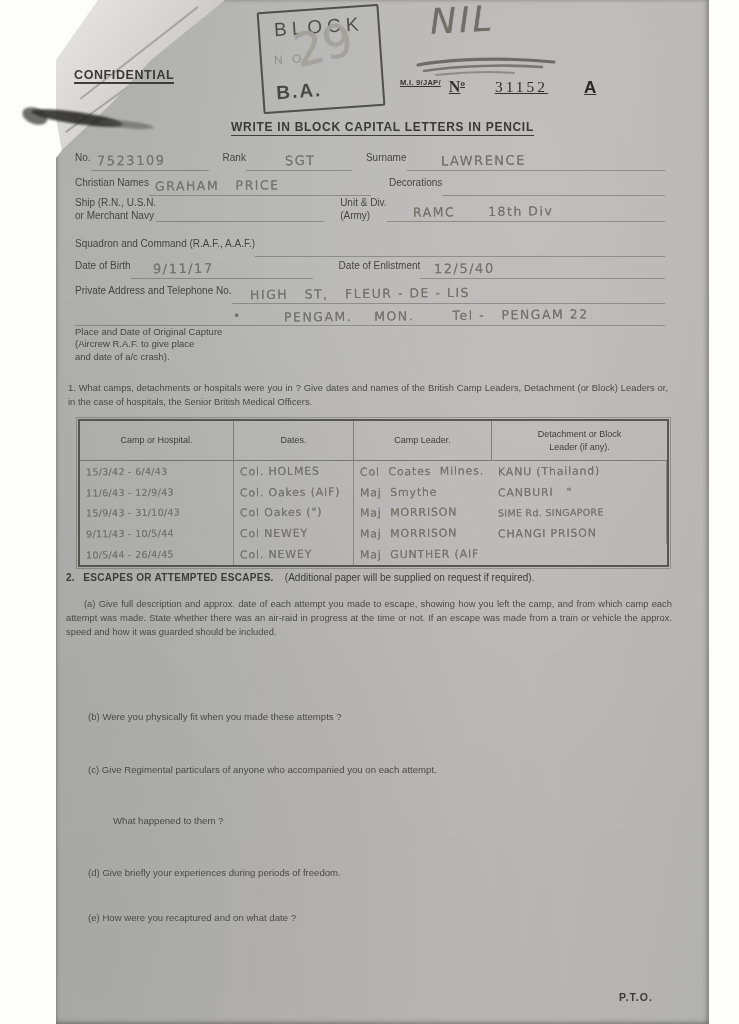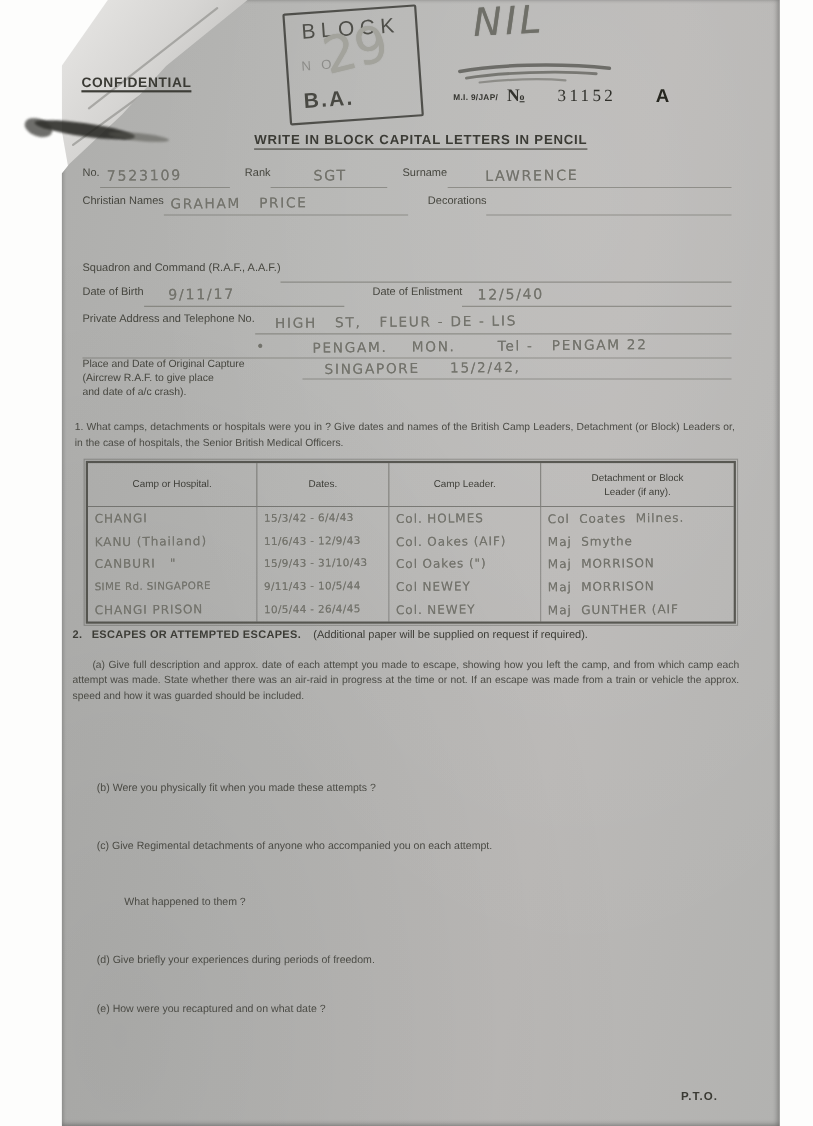--- a/index.html
+++ b/index.html
@@ -49,21 +49,21 @@
          border-radius:2px;transform:rotate(-4deg);color:#3d3d37;}
   .stamp .l1{position:absolute;top:6px;left:0;right:0;text-align:center;font-size:19px;
              letter-spacing:5px;opacity:.85;}
   .stamp .l2{position:absolute;top:40px;left:12px;font-size:12px;letter-spacing:3px;opacity:.35;}
   .stamp .l3{position:absolute;bottom:7px;left:12px;font-size:19px;font-weight:bold;letter-spacing:2px;opacity:.9;}
   .hw29{left:294px;top:18px;font-family:"DejaVu Sans",sans-serif;font-size:46px;color:#a3a39c;
         transform:rotate(-14deg);text-shadow:0 0 1px rgba(150,150,144,.8);}
   .nil{left:430px;top:0px;font-family:"DejaVu Sans",sans-serif;font-style:italic;font-size:35px;
        letter-spacing:3px;color:#6f6f68;transform:rotate(-3deg);text-shadow:0 0 .8px rgba(110,110,104,.8);}
   .scribble{left:414px;top:55px;}
-  .refline{left:412px;top:78px;display:flex;align-items:center;color:#33332e;}
+  .refline{left:400px;top:78px;display:flex;align-items:flex-start;color:#33332e;text-decoration:underline;}
   .refline .mi{font-size:7.5px;font-weight:bold;letter-spacing:.3px;}
   .refline .nN{font-size:16px;font-weight:bold;font-family:"Liberation Serif",serif;margin-left:8px;}
   .refline .nO{font-size:9px;font-weight:bold;font-family:"Liberation Serif",serif;
                text-decoration:underline;vertical-align:super;}
   .refline .num{font-size:15.5px;font-family:"Liberation Serif",serif;letter-spacing:3px;
                 margin-left:30px;color:#2f2f2a;}
   .refline .ser{font-size:17px;font-weight:bold;margin-left:36px;color:#26261f;}
   .instruction{left:56px;right:30px;top:120px;text-align:center;font-size:12px;font-weight:bold;
                letter-spacing:.7px;color:#3b3b35;}
   .instruction span{border-bottom:1.5px solid #3e3e38;padding-bottom:1px;}
@@ -151,20 +151,28 @@
       <span class="val grow"><span class="hw sz13" style="margin-left:28px">LAWRENCE</span></span>
     </div>
 
     <div class="frow" style="top:176px">
       <span class="lbl">Christian Names</span>
       <span class="val" style="width:212px"><span class="hw sz12">GRAHAM   PRICE</span></span>
       <span class="lbl" style="margin-left:18px">Decorations</span>
       <span class="val grow"><span class="hw sz12"></span></span>
     </div>
 
+    <div class="frow" style="top:196px;align-items:flex-end">
+      <span class="lbl prelines">Ship (R.N., U.S.N.
+or Merchant Navy</span>
+      <span class="val" style="width:158px"><span class="hw sz12"></span></span>
+      <span class="lbl prelines" style="margin-left:16px">Unit &amp; Div.
+(Army)</span>
+      <span class="val grow"><span class="hw sz12" style="margin-left:20px">RAMC      18th Div</span></span>
+    </div>
 
     <div class="frow" style="top:237px">
       <span class="lbl">Squadron and Command (R.A.F., A.A.F.)</span>
       <span class="val grow"><span class="hw sz12"></span></span>
     </div>
 
     <div class="frow" style="top:259px">
       <span class="lbl">Date of Birth</span>
       <span class="val" style="width:172px"><span class="hw sz13" style="margin-left:16px">9/11/17</span></span>
       <span class="lbl" style="margin-left:26px">Date of Enlistment</span>
@@ -177,35 +185,31 @@
     </div>
 
     <div class="frow" style="top:306px">
       <span class="val grow"><span class="hw sz12" style="margin-left:152px">•</span><span class="hw sz12" style="margin-left:42px">PENGAM.    MON.       Tel -   PENGAM 22</span></span>
     </div>
 
     <div class="frow" style="top:326px;align-items:flex-start">
       <span class="lbl prelines" style="font-size:9.5px;width:200px">Place and Date of Original Capture
 (Aircrew R.A.F. to give place
 and date of a/c crash).</span>
-      <span class="val grow" style="align-self:flex-start;height:17px"><span class="hw sz12" style="margin-left:14px">SINGAPORE     15/2/42,</span></span>
     </div>
 
     <div class="abs para q1">1.   What camps, detachments or hospitals were you in ?   Give dates and names of the British Camp Leaders,  Detachment (or Block) Leaders or, in the case of hospitals, the Senior British Medical Officers.</div>
 
     <div class="camps-table">
       <div class="th">Camp or Hospital.</div>
       <div class="th">Dates.</div>
       <div class="th">Camp Leader.</div>
       <div class="th">Detachment or Block
 Leader (if any).</div>
 
-      <div class="td">
-          <span class="hw sz11">CHANGI</span>
-        </div>
       <div class="td small">
           <span class="hw">15/3/42 - 6/4/43</span>
         </div>
       <div class="td">
           <span class="hw sz11">Col. HOLMES</span>
         </div>
       <div class="td lastcol">
           <span class="hw sz11">Col  Coates  Milnes.</span>
         </div>
 
@@ -264,21 +268,21 @@
 
     <div class="abs q2h">
       <span class="hb">2.</span>&nbsp;&nbsp;
       <span class="hb">ESCAPES OR ATTEMPTED ESCAPES.</span>&nbsp;&nbsp;&nbsp;
       <span>(Additional paper will be supplied on request if required).</span>
     </div>
 
     <div class="abs para pa">(a)   Give full description and approx. date of each attempt you made to escape, showing how you left the camp,  and from which camp each attempt was made.   State whether there was an air-raid in progress at the time or not.   If an escape was made from a train or vehicle the approx. speed and how it was guarded should be included.</div>
 
     <div class="abs itm" style="left:88px;top:711px">(b)   Were you physically fit when you made these attempts ?</div>
-    <div class="abs itm" style="left:88px;top:764px">(c)   Give Regimental detachments of anyone who accompanied you on each attempt.</div>
+    <div class="abs itm" style="left:88px;top:764px">(c)   Give Regimental particulars of anyone who accompanied you on each attempt.</div>
     <div class="abs itm" style="left:113px;top:815px">What happened to them ?</div>
     <div class="abs itm" style="left:88px;top:867px">(d)   Give briefly your experiences during periods of freedom.</div>
     <div class="abs itm" style="left:88px;top:912px">(e)   How were you recaptured and on what date ?</div>
 
     <div class="abs pto">P.T.O.</div>
 
   </div>
 </div>
 
 </body></html>

